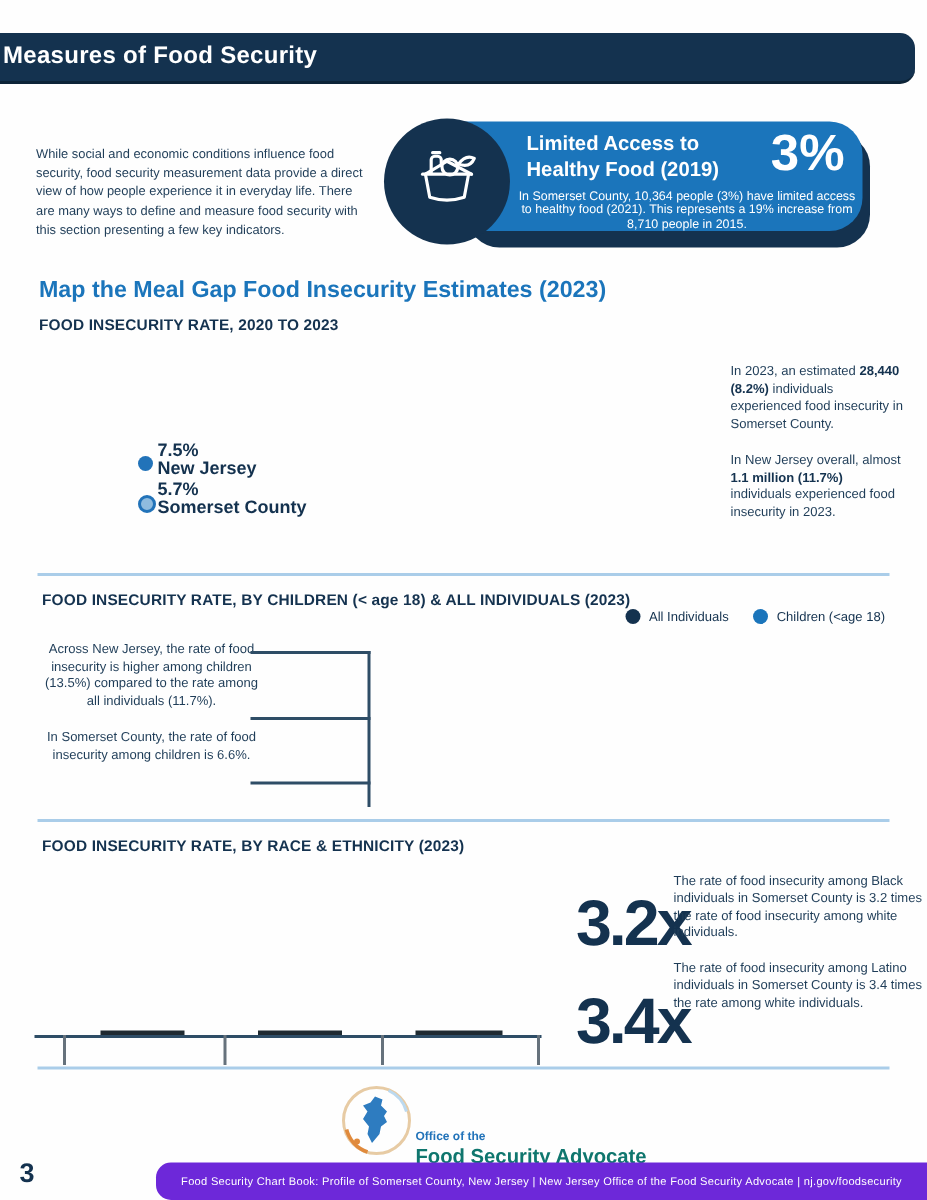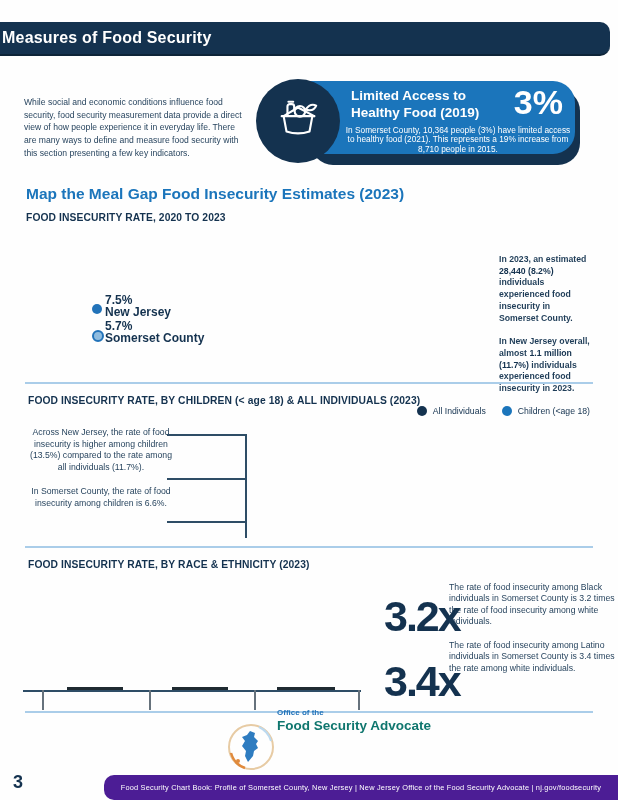--- a/index.html
+++ b/index.html
@@ -38,21 +38,21 @@
   .divider{position:absolute;left:25px;width:568px;height:2px;background:#aacde9;}
   
   .marker-dot{position:absolute;width:10px;height:10px;border-radius:50%;}
   .dot-nj{left:92px;top:304px;background:#2273b9;}
   .dot-sc{left:92px;top:330px;background:#8fbcdf;border:2px solid #2273b9;width:8px;height:8px;}
   .marker-label{position:absolute;left:105px;font-size:12px;font-weight:bold;
     color:#14324f;line-height:11.5px;}
   .lbl-nj{top:295px;} .lbl-sc{top:321px;}
   .insights{position:absolute;left:487px;top:242px;width:116px;
     font-size:8.7px;line-height:11.7px;}
-  .insights p{margin:12px;font-weight:bold;} .insights p+p{margin-top:12px;}
+  .insights p{margin:0;} .insights p+p{margin-top:12px;}
   
   .legend{position:absolute;right:28px;top:406px;display:flex;gap:16px;
     align-items:center;font-size:8.7px;color:#14324f;}
   .legend .item{display:flex;align-items:center;gap:6px;justify-content:flex-end;}
   .legend .ldot{width:10px;height:10px;border-radius:50%;}
   .ldot-all{background:#14324f;} .ldot-child{background:#1b75bb;}
   .notes{position:absolute;left:25px;top:427px;width:152px;
     font-size:8.7px;line-height:11.7px;}
   .notes p{margin:0;text-align:center;} .notes p+p{margin-top:12px;}
   .skel{position:absolute;background:#2e4d66;}
@@ -65,25 +65,25 @@
   .stat-text{position:absolute;left:449px;width:172px;margin:0;
     font-size:8.7px;line-height:11.3px;}
   .sv1{top:578px;} .st1{top:582px;} .sv2{top:643px;} .st2{top:640px;}
   .axis{position:absolute;left:23px;top:690px;width:338px;height:2px;background:#2e4d66;}
   .tick{position:absolute;top:690px;width:2px;height:20px;background:#66727c;}
   .tick1{left:42px;}.tick2{left:149px;}.tick3{left:254px;}.tick4{left:358px;}
   .baseseg{position:absolute;top:687px;height:3px;background:#1f2a31;}
   .seg1{left:67px;width:56px;} .seg2{left:172px;width:56px;} .seg3{left:277px;width:58px;}
   
   .logo-emblem{position:absolute;left:227px;top:723px;width:48px;height:48px;}
-  .logo-text{position:absolute;left:277px;top:708px;}
+  .logo-text{position:absolute;left:277px;top:753px;}
   .logo-top{margin:0;font-size:8px;font-weight:bold;color:#2273b9;line-height:9px;}
   .logo-bottom{margin:1px 0 0 0;font-size:13.5px;font-weight:bold;color:#0f766e;line-height:15px;}
   .bottom-bar{position:absolute;left:104px;right:0;top:775px;height:25px;
-    background:#4c1d95;border-radius:10px 0 0 10px;}
+    background:#6d28d9;border-radius:10px 0 0 10px;}
   .bottom-bar span{display:block;text-align:center;line-height:25px;
     font-size:7.4px;color:#ffffff;letter-spacing:.2px;}
   .page-num{position:absolute;left:13px;top:772px;margin:0;
     font-size:18px;font-weight:bold;color:#14324f;}
   b{color:#14324f;}
 </style>
 </head>
 <body>
 
 <div class="page">

